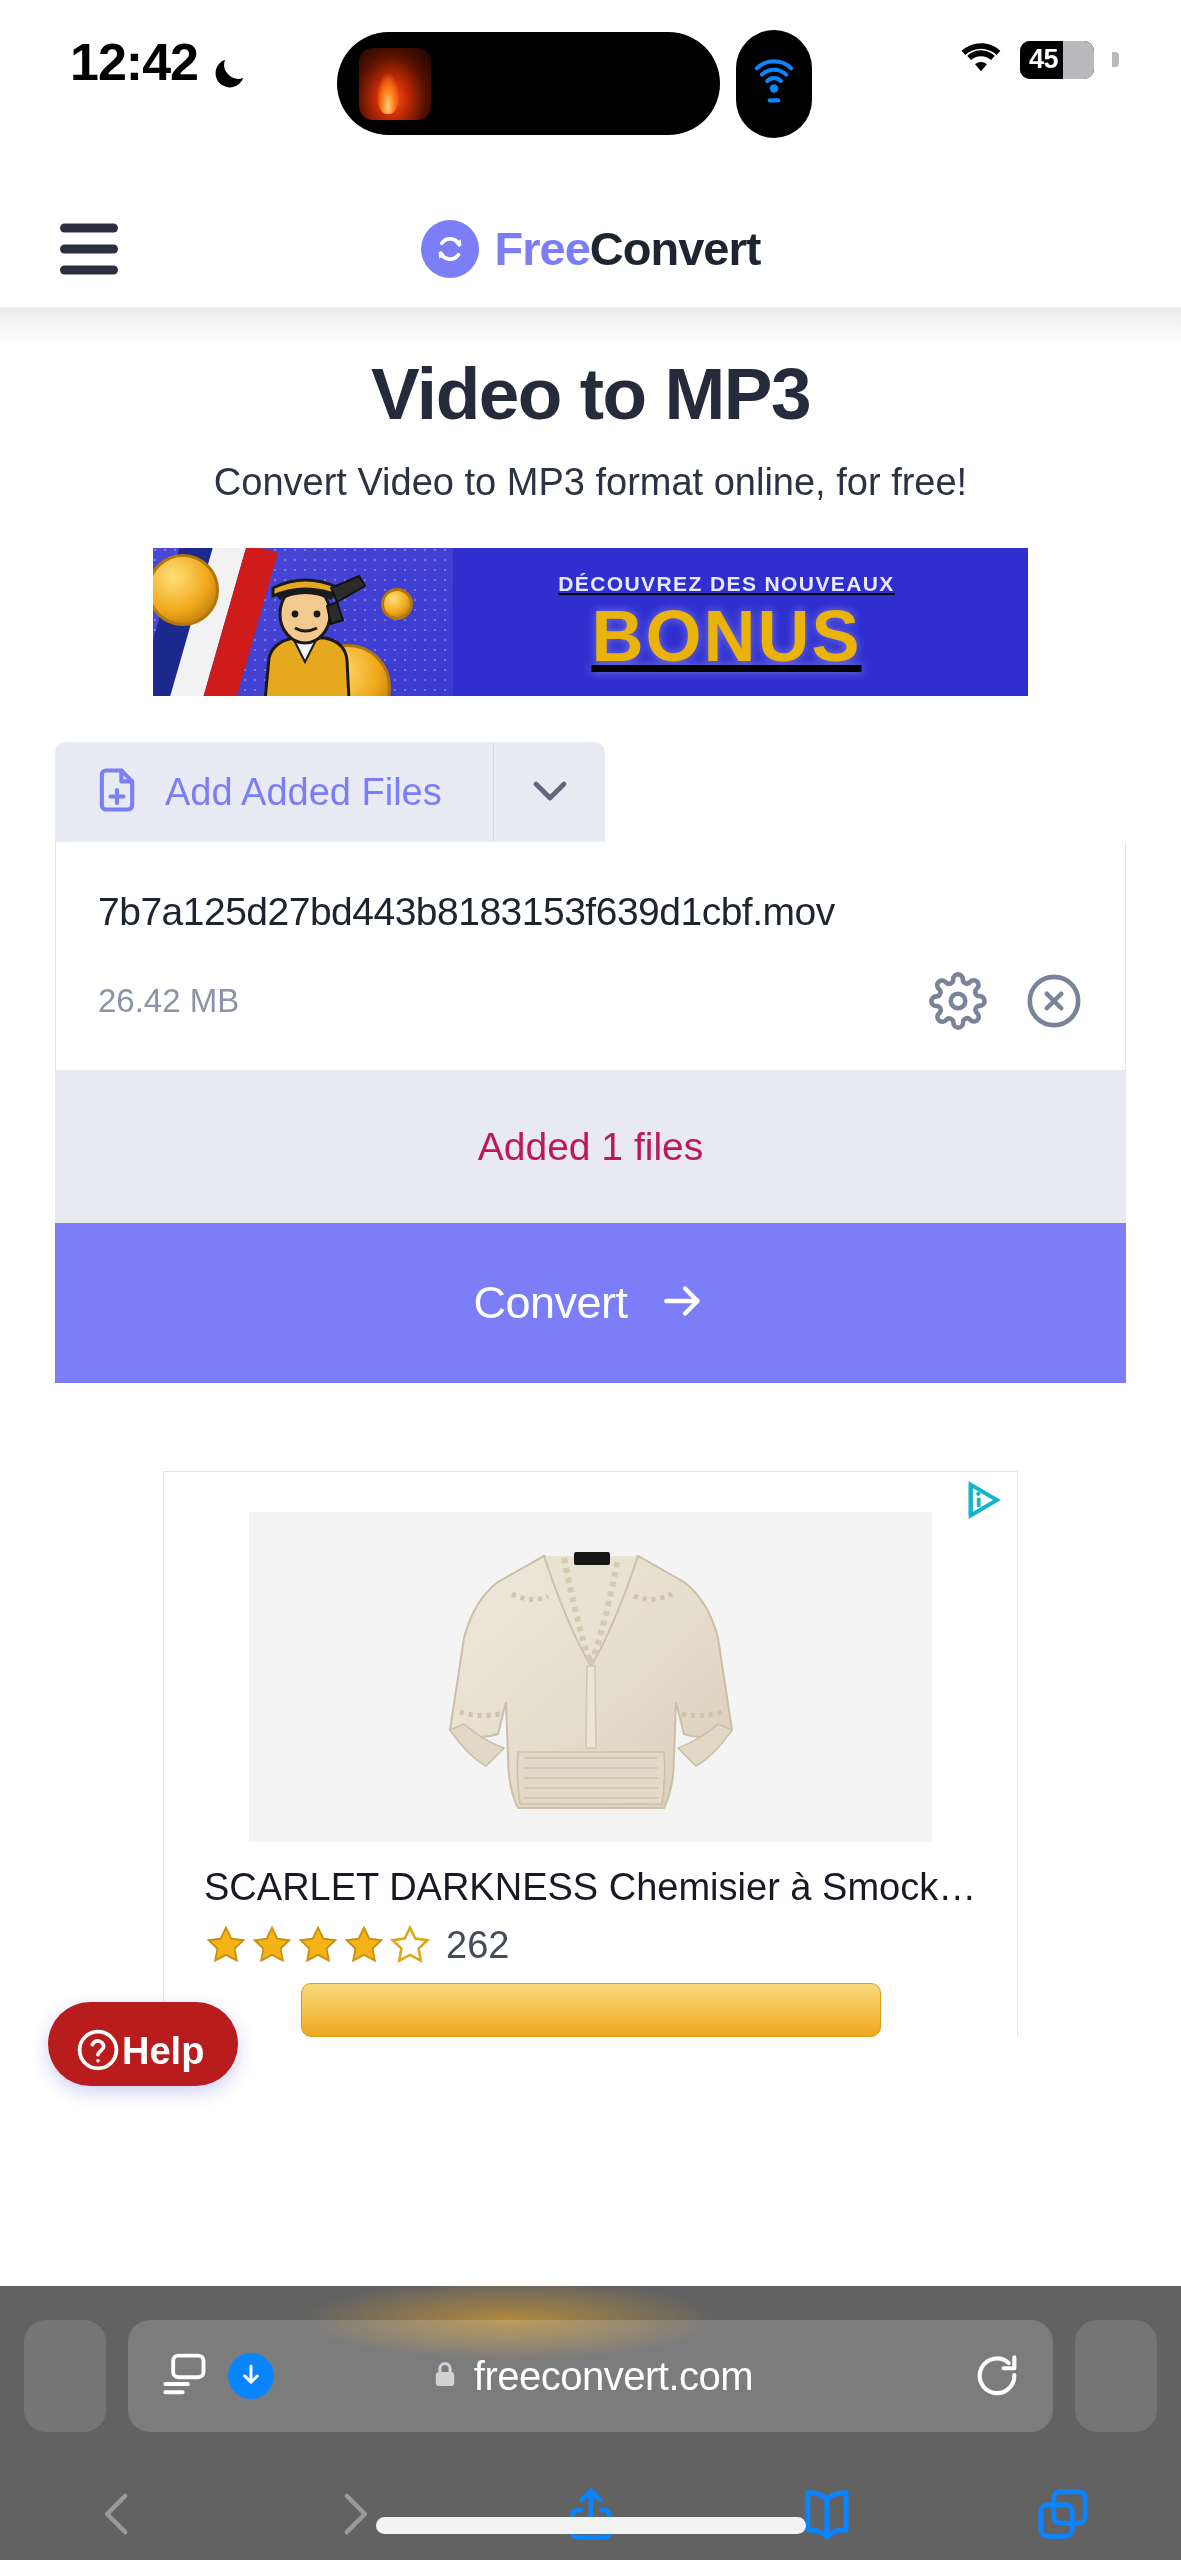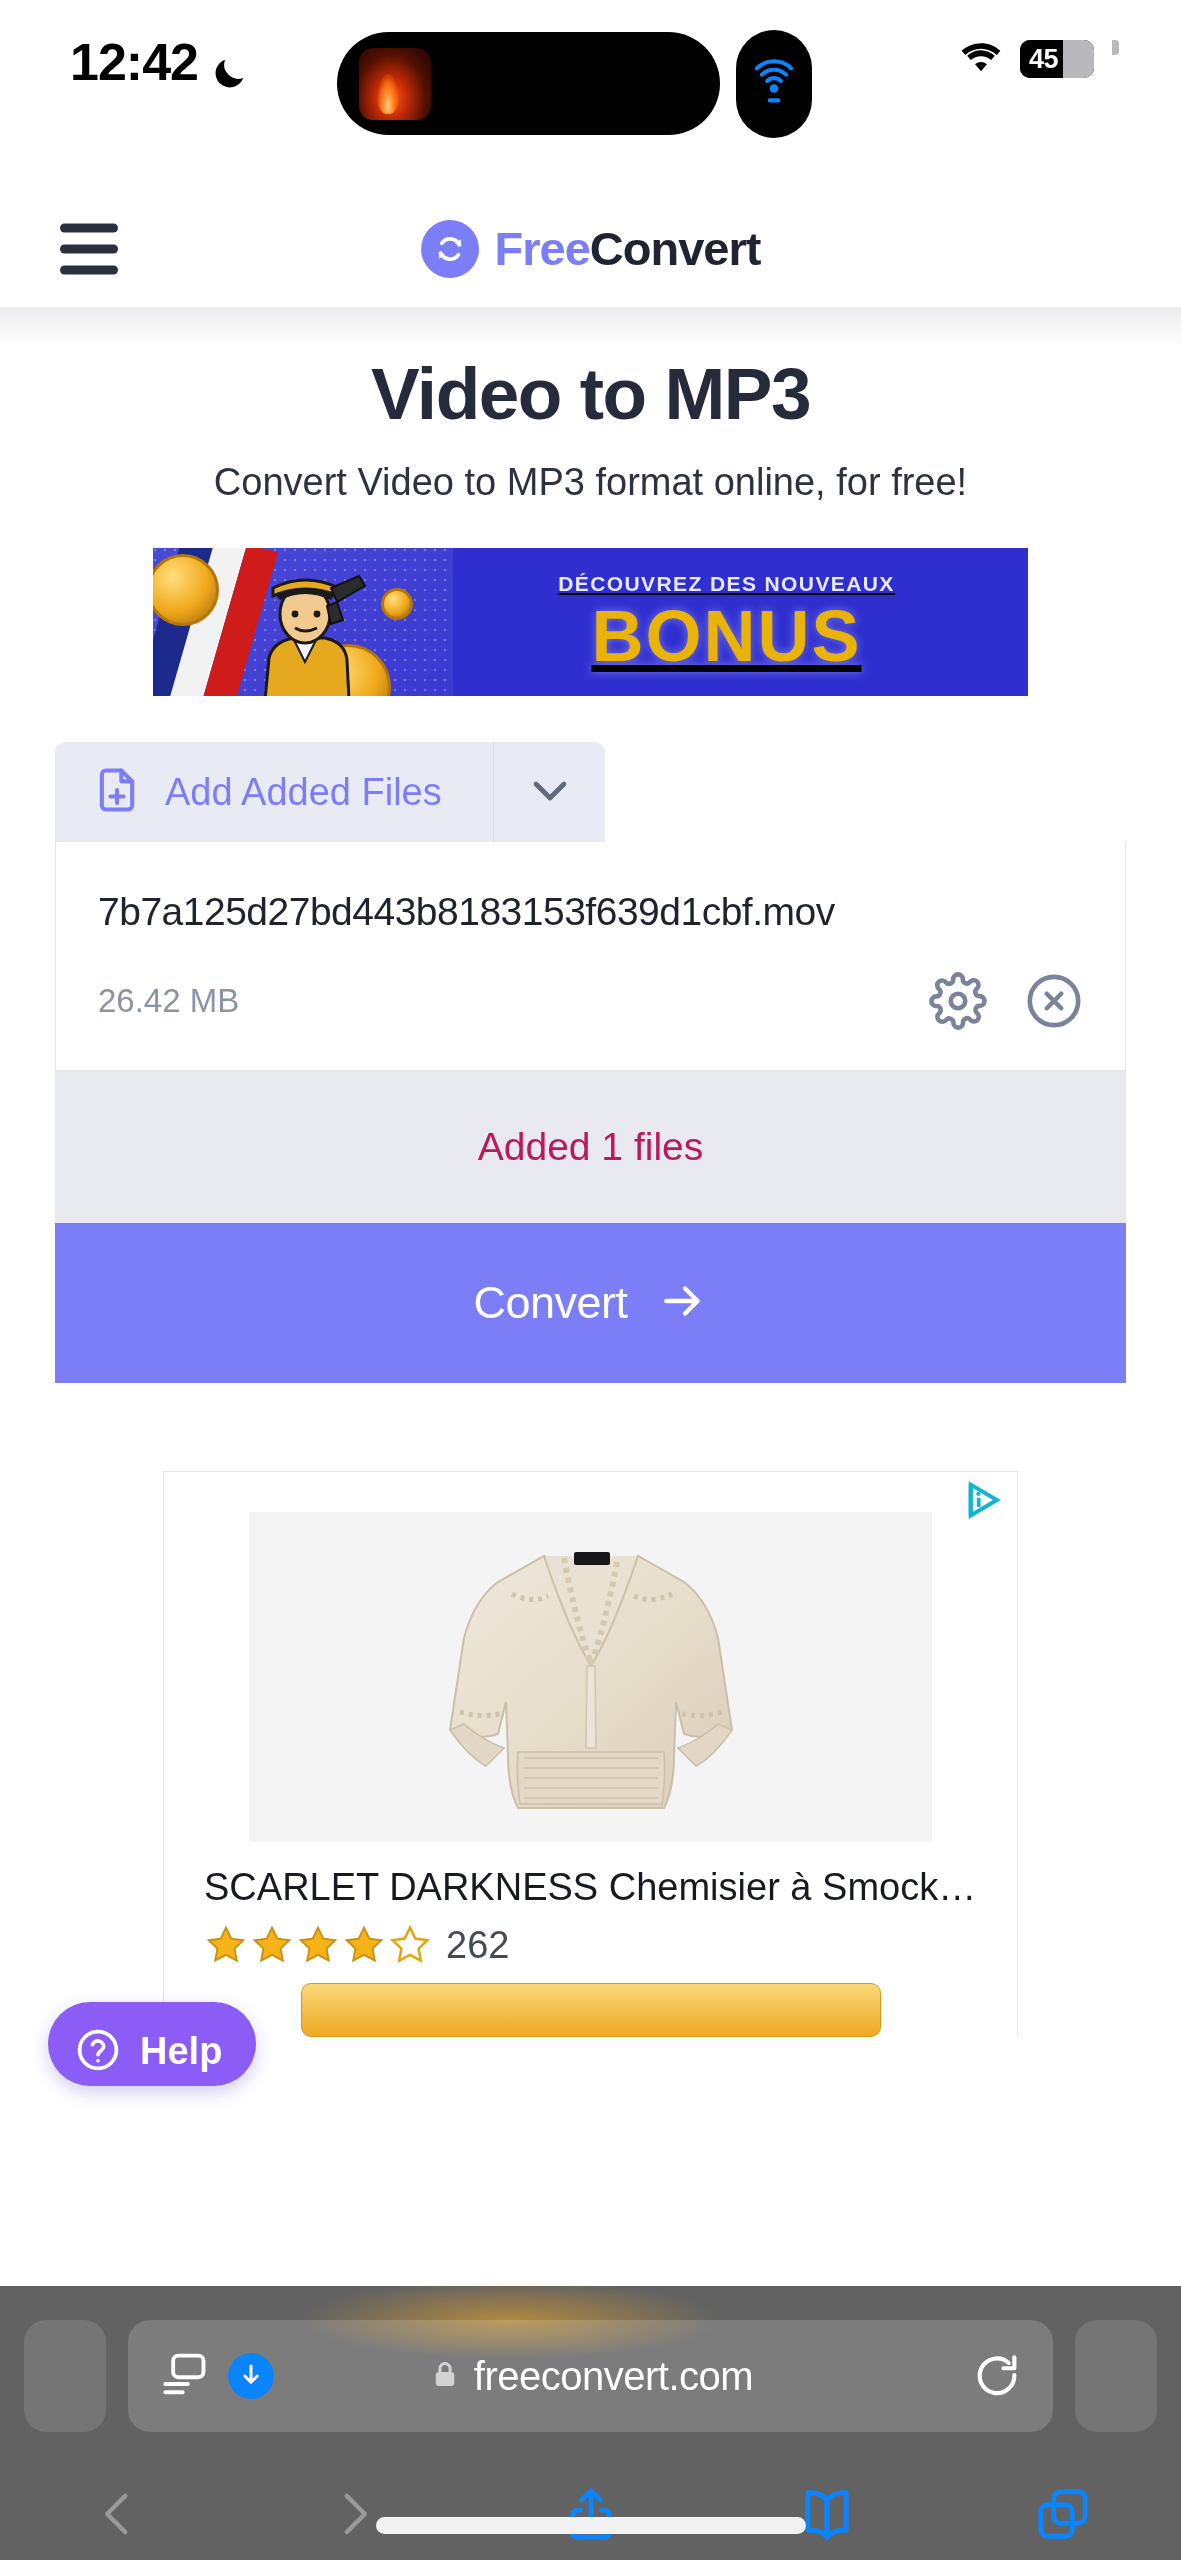--- a/index.html
+++ b/index.html
@@ -37,21 +37,21 @@
     background:radial-gradient(ellipse at 50% 80%, #ffd07a 0%, #ff7a18 40%, rgba(255,60,0,0) 75%);
     border-radius:50% 50% 45% 45%;
   }
   .airplay-pill {
     position:absolute; left:736px; top:30px; width:76px; height:108px;
     border-radius:44px; background:#000;
     display:flex; align-items:center; justify-content:center;
   }
   .sb-right {
     position:absolute; right:62px; top:40px;
-    display:flex; gap:16px;
+    display:flex; align-items:center; gap:16px;
   }
   .batt {
     width:74px; height:38px; border-radius:10px; background:#000;
     position:relative; display:flex; align-items:center; justify-content:flex-start;
     overflow:hidden;
   }
   .batt .fill { position:absolute; left:0; top:0; bottom:0; width:58%; background:#000; }
   .batt .empty { position:absolute; right:0; top:0; bottom:0; width:42%; background:#b9b9bd; }
   .batt .num {
     position:relative; z-index:2; color:#fff; font-size:27px; font-weight:700;
@@ -214,21 +214,21 @@
   .prod-cta {
     margin:16px auto 0; width:580px; height:54px; border-radius:10px;
     background:linear-gradient(#f8d97a,#f0a821);
     border:1px solid #d79b18;
   }
 
   
   .help-fab {
     position:absolute; left:48px; top:2002px; z-index:40;
     height:84px; padding:15px 34px 0 26px; border-radius:42px;
-    background:#8b5cf6; color:#fff; display:flex; align-items:center; gap:18px;
+    background:#b91c1c; color:#fff; display:flex; align-items:center; 
     box-shadow:0 6px 18px rgba(80,80,200,.28); cursor:pointer;
   }
   .help-fab .t { font-size:38px; font-weight:700; }
 
   
   .safari {
     position:absolute; left:0; right:0; bottom:0; height:274px;
     background:rgba(85,85,85,.92);
     backdrop-filter:blur(18px);
   }

